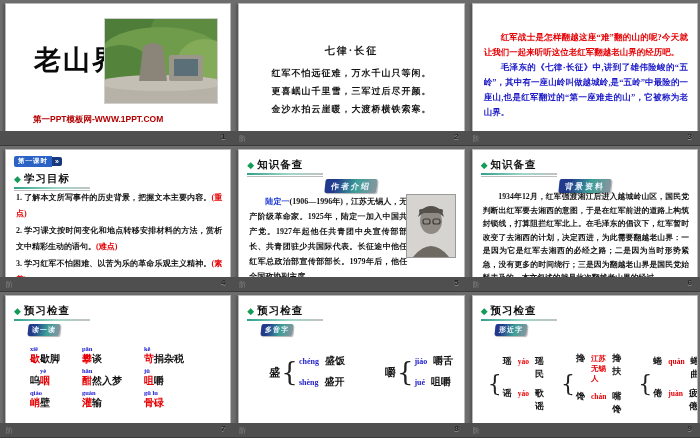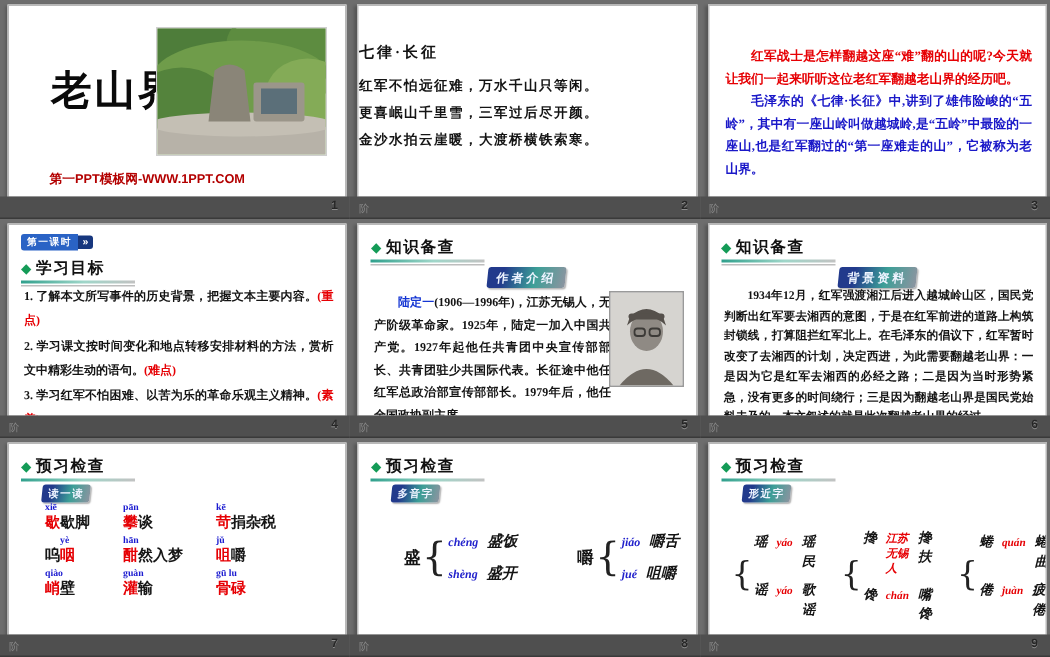--- a/index.html
+++ b/index.html
@@ -16,21 +16,21 @@
   .calli{font-family:"Liberation Serif","DejaVu Serif",serif;font-weight:bold;color:#141414;}
 
   
   .s1-title{position:absolute;left:28px;top:38px;font-size:27px;font-weight:900;color:#0a0a0a;
     letter-spacing:2px;font-family:"Liberation Sans",sans-serif;}
   .s1-img{position:absolute;right:12px;top:14px;width:112px;height:84px;border:1px solid #cfcfcf;}
   .s1-footer{position:absolute;left:0;right:40px;top:110px;text-align:center;font-size:8.5px;
     font-weight:bold;color:#b30000;}
 
   
-  .s2-box{position:absolute;left:0;right:0;top:24px;text-align:left;}
+  .s2-box{position:absolute;left:0;right:0;top:40px;text-align:center;}
   .s2-title{font-size:10px;letter-spacing:2px;margin-bottom:6px;}
   .s2-line{font-size:9px;line-height:18px;letter-spacing:1px;}
 
   
   .s3-box{position:absolute;left:11px;right:9px;top:26px;font-size:8.5px;line-height:15px;
     text-align:justify;}
   .s3-p{text-indent:2em;margin:0;}
   .s3-blue{color:#1a18c8;}
   .s3-red{color:#e60004;}
 
@@ -71,36 +71,36 @@
   .bio-name{color:#1536d3;}
   .s5-photo{position:absolute;right:8px;top:44px;width:48px;height:62px;border:1px solid #9a9a9a;
     background:#d9d9d9;}
 
   
   .s6-body{position:absolute;left:10px;right:8px;top:40px;font-size:7.8px;line-height:13.5px;
     text-align:justify;}
   .s6-body p{margin:0;text-indent:2em;}
 
   
-  .s7-grid{position:absolute;left:24px;right:4px;top:39px;display:flex;gap:22px;}
+  .s7-grid{position:absolute;left:24px;right:4px;top:49px;display:flex;gap:22px;}
   .s7-col{display:flex;flex-direction:column;gap:3px;}
   .pyline{font-size:6.5px;font-weight:bold;color:#1b1bd0;height:8px;line-height:8px;}
   .pyline.off1{padding-left:10px;}
   .charline{font-size:10px;line-height:11px;}
   .rch{color:#e60004;}
   .bch{color:#161616;}
 
   
   .s8-row{position:absolute;left:30px;right:6px;top:58px;display:flex;gap:40px;}
   .group{display:flex;align-items:center;}
   .gchar{font-size:11px;line-height:12px;color:#141414;}
   .brace{font-family:"DejaVu Serif",serif;font-weight:400;color:#222;font-size:26px;
     line-height:26px;margin:0 1px;}
   .grows{display:flex;flex-direction:column;gap:7px;}
-  .grow{display:flex;align-items:baseline;gap:6px;font-style:italic;}
+  .grow{display:flex;align-items:baseline;gap:6px;}
   .py-blue{color:#2222cc;font-size:8px;font-weight:bold;}
   .py-red{color:#e60004;font-size:7.5px;font-weight:bold;}
   .gword{font-size:10px;color:#141414;}
   .s9-row{position:absolute;left:14px;right:4px;top:56px;display:flex;gap:16px;}
   .s9 .brace{font-size:22px;line-height:22px;}
   .s9 .grows{gap:6px;}
   .s9 .gword{font-size:9px;}
   .s9 .gchar{font-size:9px;}
 </style>
 </head>

